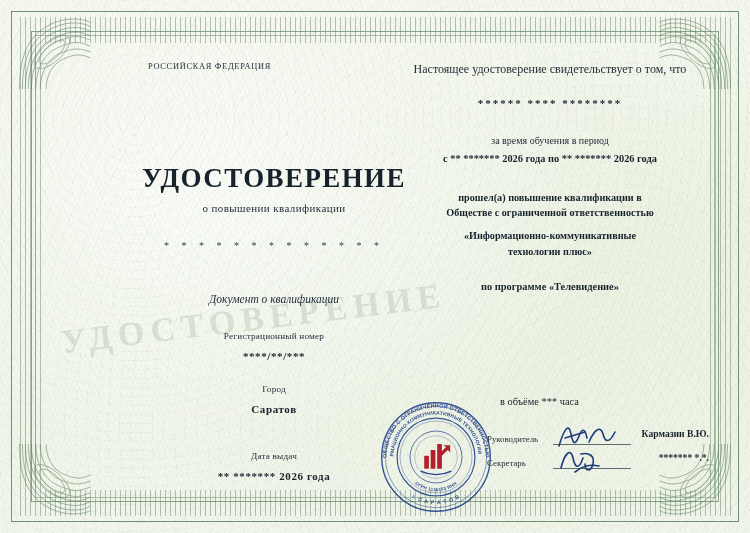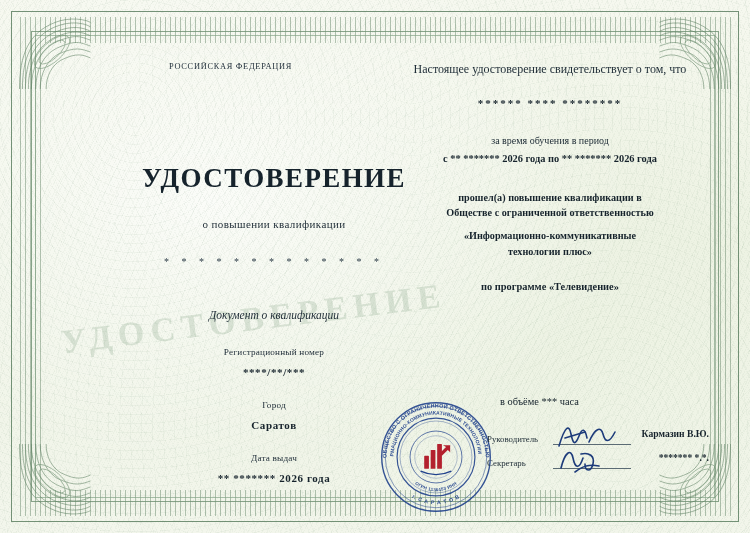--- a/index.html
+++ b/index.html
@@ -121,32 +121,31 @@
     top: 22px;
     width: 268px;
     text-align: center;
   }
   .rf-line {
     font-size: 8.4px;
     letter-spacing: 0.7px;
     color: #24323d;
     text-align: left;
     padding-left: 8px;
-    margin-left: 21px;
   }
 
   .title-block { margin-top: 92px; }
   .main-title {
     font-size: 27px;
     font-weight: 700;
     letter-spacing: 1.4px;
     color: #16232c;
   }
   .sub-title {
-    margin-top: 24px;
+    margin-top: 8px;
     font-size: 11px;
     letter-spacing: .4px;
     color: #1d2b35;
   }
   .stars {
     margin-top: 26px;
     font-size: 10px;
     letter-spacing: 5px;
     color: #2a3a45;
   }
@@ -165,21 +164,21 @@
     letter-spacing: .2px;
   }
   .field-value {
     margin-top: 9px;
     font-size: 11px;
     font-weight: 700;
     letter-spacing: .6px;
     color: #16232c;
   }
   .field.city { margin-top: 22px; }
-  .field.date { margin-top: 22px; }
+  .field.date { margin-top: 36px; }
 
   
   .right-col {
     position: absolute;
     left: 360px;
     top: 20px;
     width: 300px;
     text-align: center;
   }
   .r-line {

